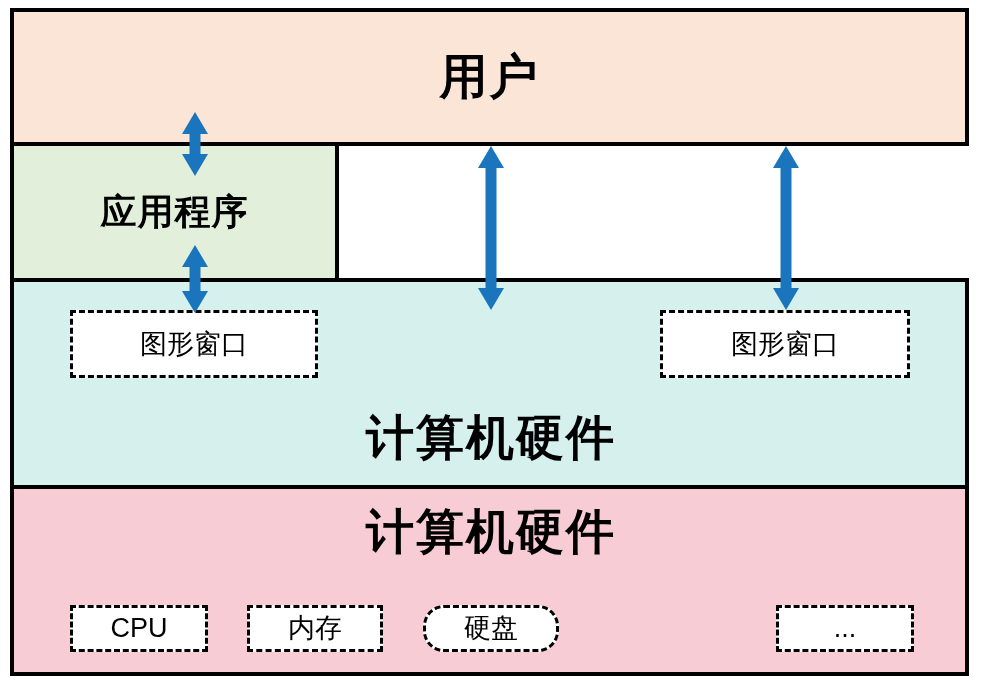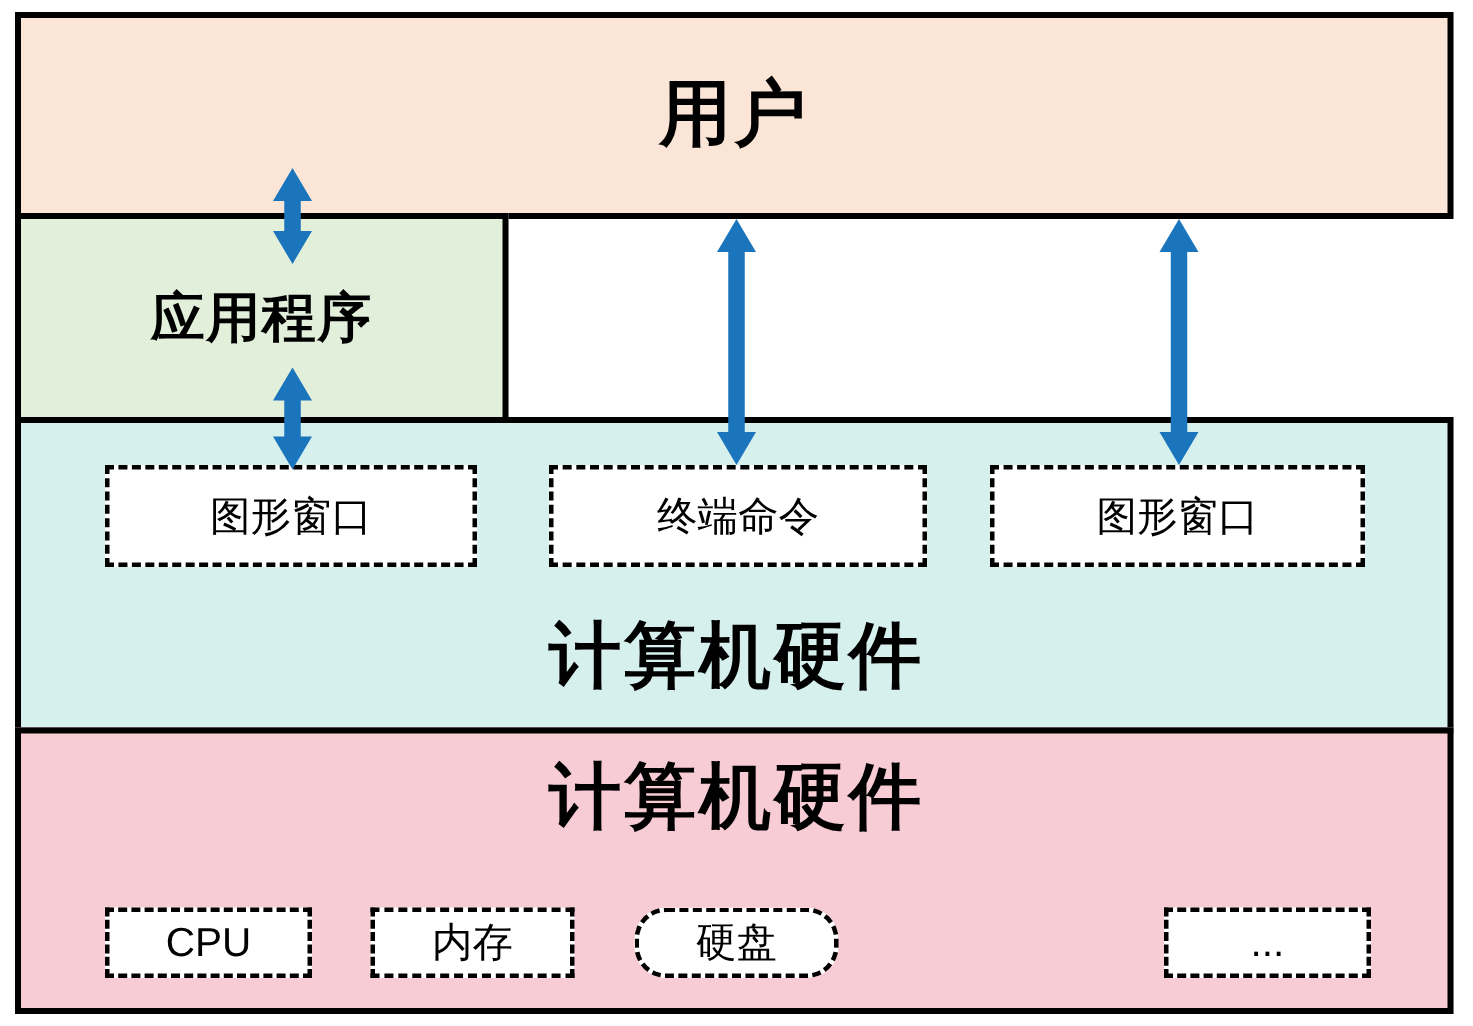--- a/index.html
+++ b/index.html
@@ -55,23 +55,20 @@
   </div>
 
   <div class="layer layer-app">
     <span class="mid-title">应用程序</span>
   </div>
 
   <div class="layer layer-os"></div>
   <div class="dashed-box box-syscall">
     <span>图形窗口</span>
   </div>
-  <div class="dashed-box box-terminal">
-    <span>终端命令</span>
-  </div>
   <div class="dashed-box box-gui">
     <span>图形窗口</span>
   </div>
   <div class="os-title">
     <span class="big-title">计算机硬件</span>
   </div>
 
   <div class="layer layer-hw"></div>
   <div class="hw-title">
     <span class="big-title">计算机硬件</span>

